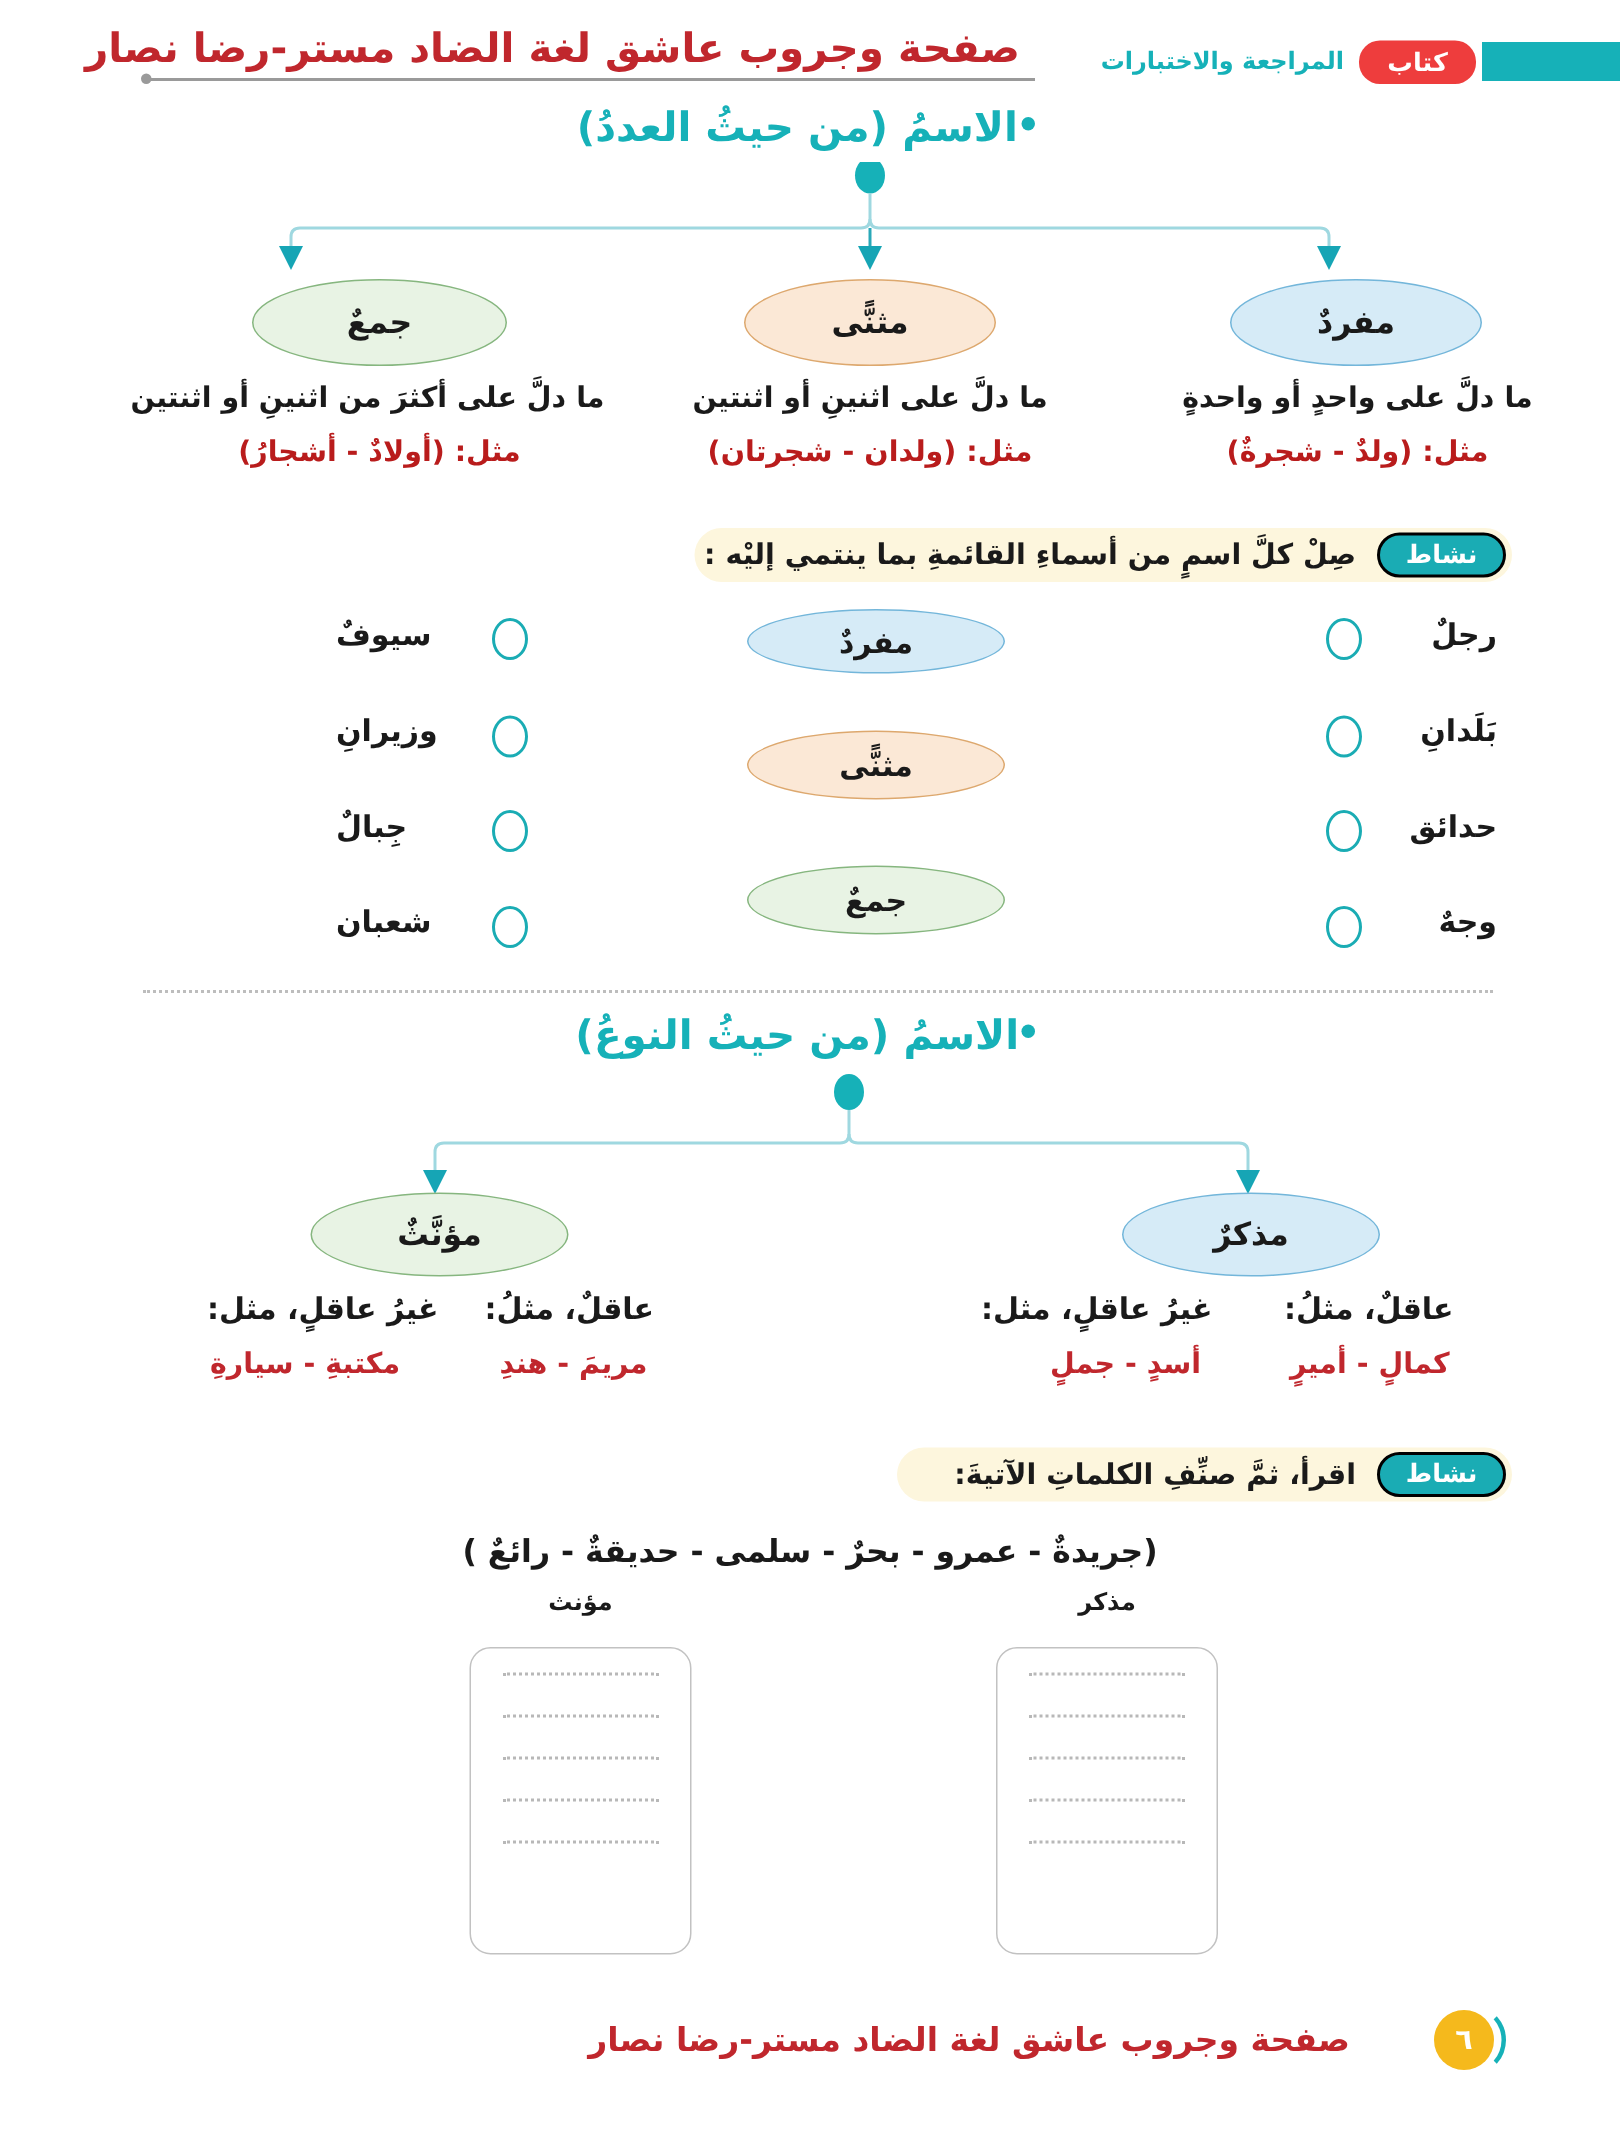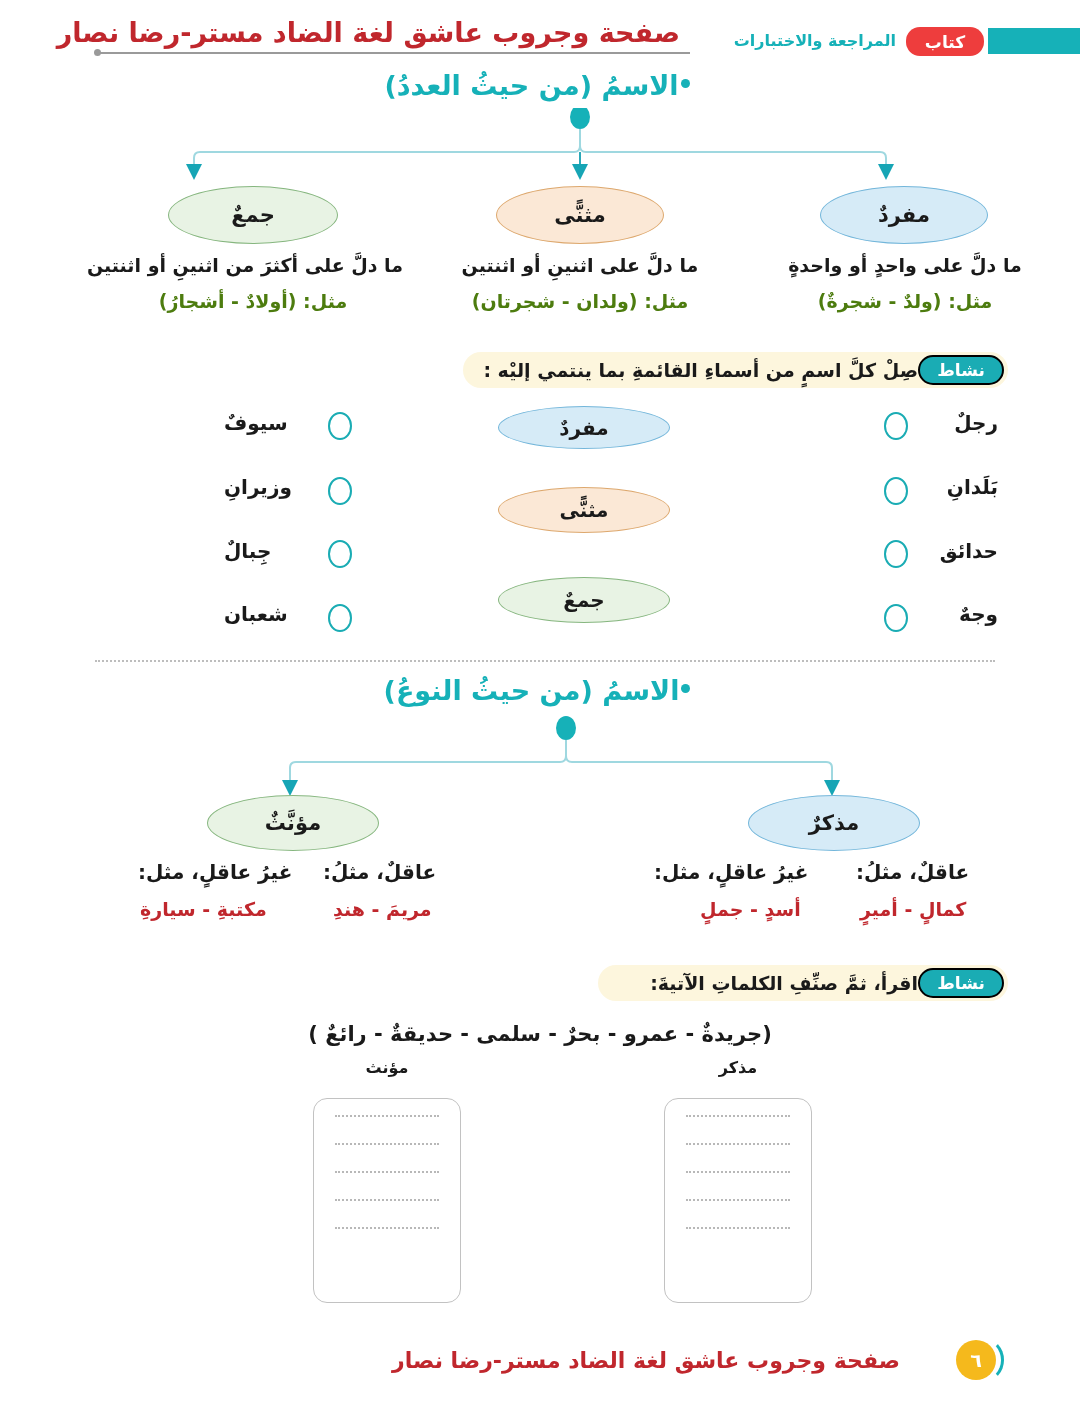--- a/index.html
+++ b/index.html
@@ -150,21 +150,21 @@
     font-weight: bold;
     color: #1a1a1a;
     line-height: 1.45;
     white-space: nowrap;
   }
   .node-example {
     position: absolute;
     text-align: center;
     font-size: 19px;
     font-weight: bold;
-    color: #4d7c0f;
+    color: #b91c1c;
     white-space: nowrap;
   }
 
   
   .activity {
     position: absolute;
     height: 36px;
     background: #fdf6dd;
     border-radius: 18px;
     display: flex;
@@ -185,20 +185,21 @@
     align-items: center;
     justify-content: center;
     margin-right: 4px;
     flex: 0 0 auto;
     box-sizing: border-box;
   }
   .activity-text {
     font-size: 19px;
     font-weight: bold;
     color: #1a1a1a;
+    padding-right: 14px;
     padding-left: 16px;
     white-space: nowrap;
   }
 
   
   .match-word {
     position: absolute;
     font-size: 20px;
     font-weight: bold;
     color: #1a1a1a;

